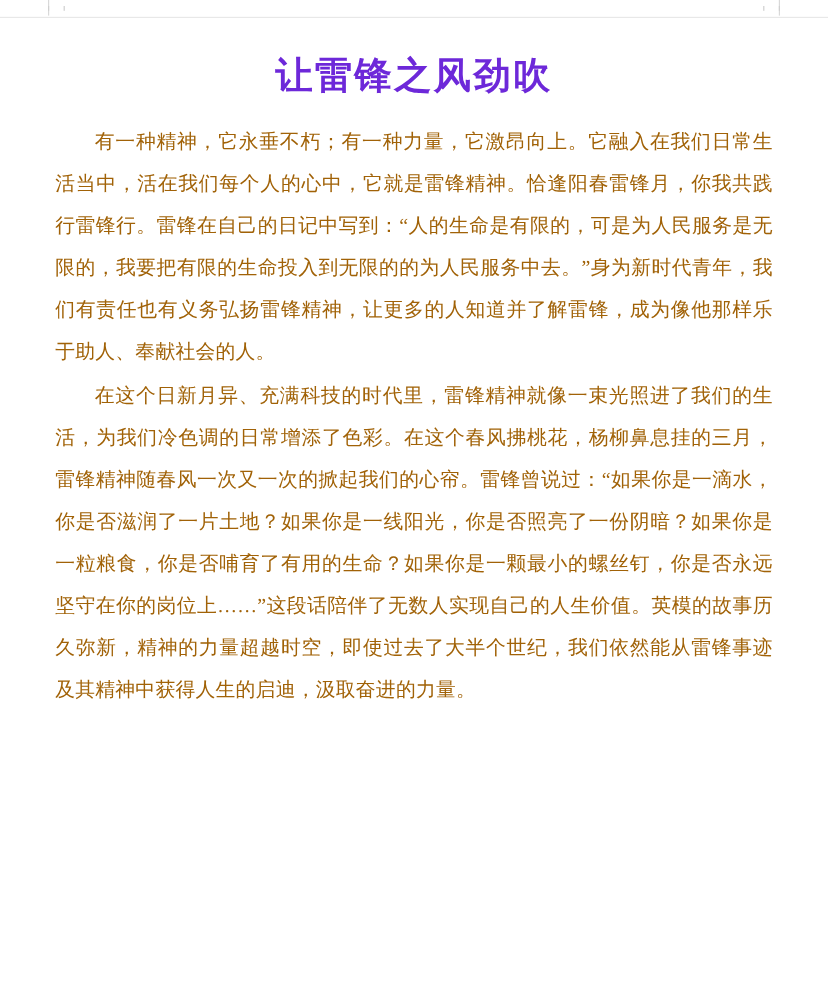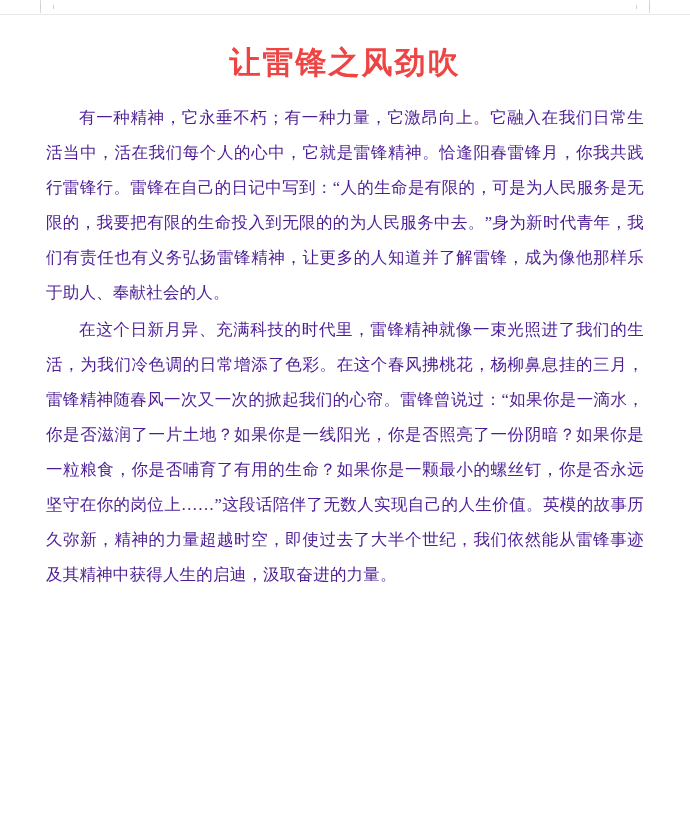--- a/index.html
+++ b/index.html
@@ -50,28 +50,28 @@
   .doc {
     padding: 6px 46px 0 46px;
     box-sizing: border-box;
   }
   .doc-title {
     text-align: center;
     font-family: "Liberation Serif", "DejaVu Serif", serif;
     font-weight: bold;
     font-size: 31px;
     letter-spacing: 2px;
-    color: #ef4444;
+    color: #6d28d9;
     margin: 22px 0 18px 0;
     line-height: 1.3;
   }
   .para {
     font-size: 16.5px;
     line-height: 2.12;
-    color: #4c1d95;
+    color: #a16207;
     text-align: justify;
     text-justify: inter-ideograph;
     text-indent: 2em;
     margin: 0 0 2px 0;
     letter-spacing: 0.2px;
   }
 </style>
 </head>
 <body>
 

